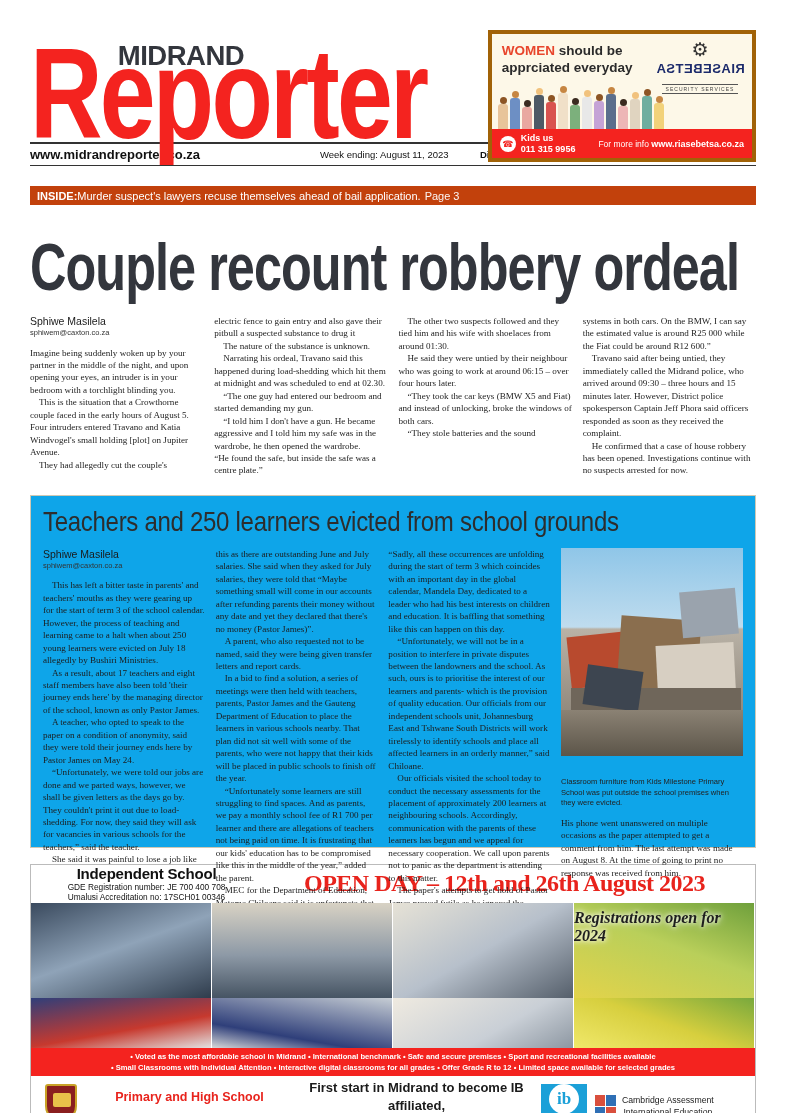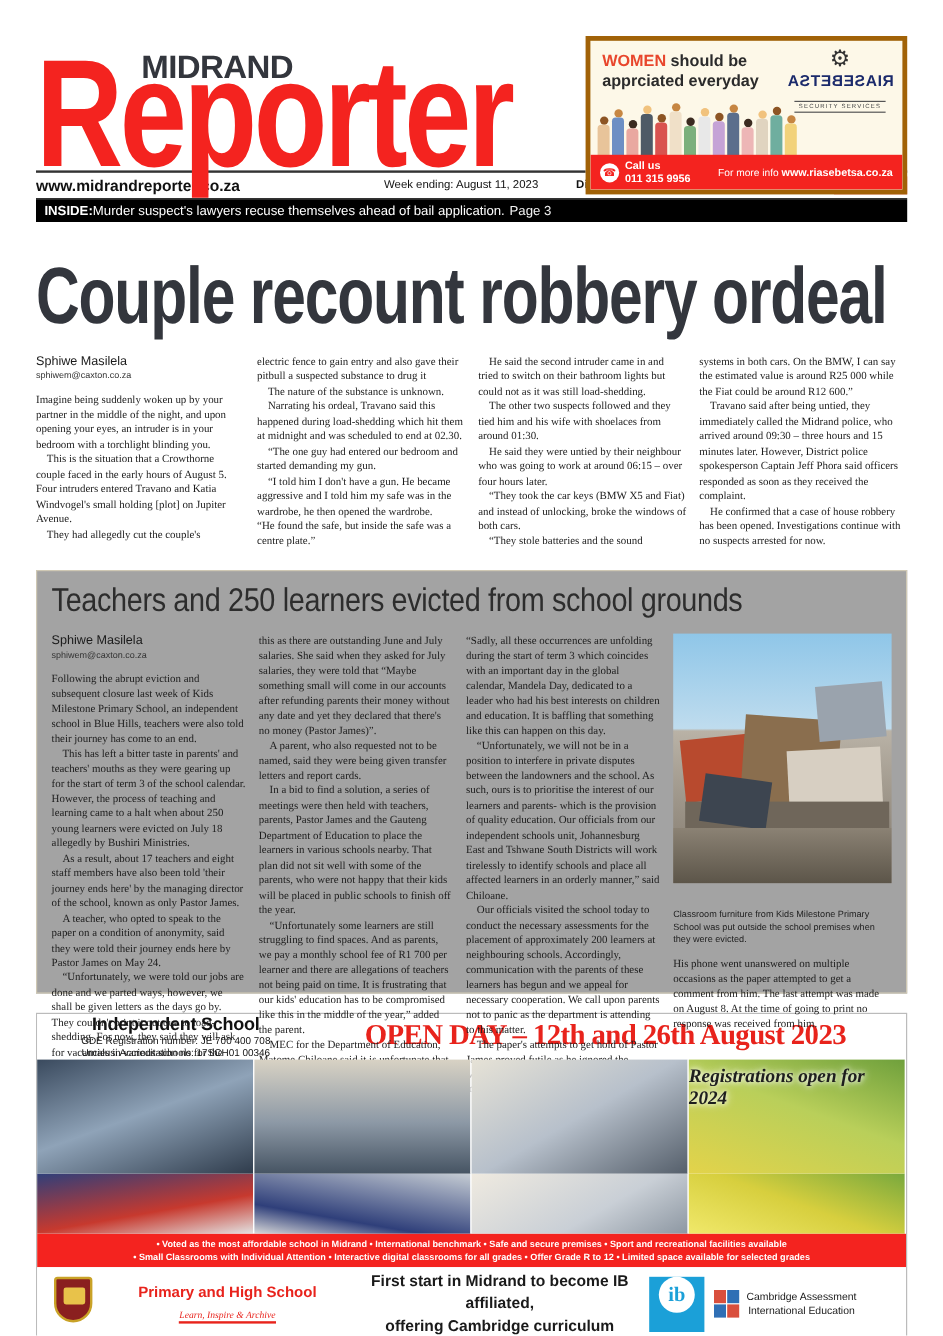--- a/index.html
+++ b/index.html
@@ -59,21 +59,21 @@
   .infobar { display: flex; align-items: center; height: 21px; font-size: 10.5px; color: #111; }
   .infobar .site { font-weight: bold; font-size: 13px; width: 290px; }
   .infobar .week { font-size: 9.5px; width: 160px; }
   .infobar .dist { font-size: 9.5px; flex: 1; }
   .infobar .dist b { font-weight: bold; }
   .free-badge { background: #f4231f; color: #fff; font-weight: bold; font-size: 10px;
     padding: 2px 16px; letter-spacing: 0.5px; }
   .rule-bot { border-top: 1px solid #333; }
 
   .inside-bar {
-    background: #000000; color: #fff; height: 19px; margin-top: 0;
+    background: #c2410c; color: #fff; height: 19px; margin-top: 20px;
     display: flex; align-items: center; padding: 0 7px; font-size: 11px;
   }
   .inside-bar b { font-weight: bold; }
   .inside-bar .pg { font-weight: normal; margin-left: 4px; opacity: .95; }
 
   
   .headline1 {
     font-family: "Liberation Sans", sans-serif; font-weight: bold;
     font-size: 52px; color: #33363d; letter-spacing: -1px;
     transform: scaleY(1.28) scaleX(0.97); transform-origin: left top;
@@ -88,21 +88,21 @@
   .byline .em { font-size: 7.5px; color:#333; }
   .body-serif {
     font-family: "Liberation Serif", serif; font-size: 9.1px; line-height: 1.37;
     color: #1c1c1c; text-align: left;
   }
   .body-serif p { margin-bottom: 0; }
   .body-serif p.ind { text-indent: 9px; }
 
   
   .art2 {
-    margin-top: 18px; background: #a3a3a3; border: 1px solid #cfc8b4;
+    margin-top: 18px; background: #0ea5e9; border: 1px solid #cfc8b4;
     padding: 10px 12px 12px 12px; position: relative; height: 353px;
   }
   .headline2 {
     font-family: "Liberation Sans", sans-serif; font-weight: normal;
     font-size: 24.5px; color: #2d2d2d; letter-spacing: -0.3px;
     transform: scaleY(1.12) scaleX(0.98); transform-origin: left top;
     white-space: nowrap; margin-bottom: 14px;
   }
   .art2-cols { display: flex; gap: 11px; }
   .art2 .col { width: 175px; }
@@ -248,21 +248,21 @@
           </div>
         <div class="fig">
             <div class="head" style="background:#c68642"></div>
             <div class="body" style="height:35px;background:#f2d27a"></div>
           </div>
       </div>
 
       <div class="ad-top-bar">
         <div class="call-circle">☎</div>
         <div class="call-txt">
-          <div>Call us</div>
+          <div>Kids us</div>
           <div>011 315 9956</div>
         </div>
         <div class="more-info"><span>For more info </span><b>www.riasebetsa.co.za</b></div>
       </div>
     </div>
   </div>
 
   <div class="rule-top"></div>
   <div class="infobar">
     <div class="site">www.midrandreporter.co.za</div>
@@ -297,21 +297,20 @@
         <p>electric fence to gain entry and also gave their pitbull a suspected substance to drug it</p>
         <p class="ind">The nature of the substance is unknown.</p>
         <p class="ind">Narrating his ordeal, Travano said this happened during load-shedding which hit them at midnight and was scheduled to end at 02.30.</p>
         <p class="ind">“The one guy had entered our bedroom and started demanding my gun.</p>
         <p class="ind">“I told him I don't have a gun. He became aggressive and I told him my safe was in the wardrobe, he then opened the wardrobe.</p>
         <p>“He found the safe, but inside the safe was a centre plate.”</p>
       </div>
     </div>
     <div class="col">
       <div class="body-serif">
-        <p class="ind">He said the second intruder came in and tried to switch on their bathroom lights but could not as it was still load-shedding.</p>
         <p class="ind">The other two suspects followed and they tied him and his wife with shoelaces from around 01:30.</p>
         <p class="ind">He said they were untied by their neighbour who was going to work at around 06:15 – over four hours later.</p>
         <p class="ind">“They took the car keys (BMW X5 and Fiat) and instead of unlocking, broke the windows of both cars.</p>
         <p class="ind">“They stole batteries and the sound</p>
       </div>
     </div>
     <div class="col">
       <div class="body-serif">
         <p>systems in both cars. On the BMW, I can say the estimated value is around R25 000 while the Fiat could be around R12 600.”</p>
         <p class="ind">Travano said after being untied, they immediately called the Midrand police, who arrived around 09:30 – three hours and 15 minutes later. However, District police spokesperson Captain Jeff Phora said officers responded as soon as they received the complaint.</p>
@@ -322,21 +321,20 @@
 
   <div class="art2">
     <div class="headline2">Teachers and 250 learners evicted from school grounds</div>
     <div class="art2-cols">
       <div class="col">
         <div class="byline">
           <div class="nm">Sphiwe Masilela</div>
           <div class="em">sphiwem@caxton.co.za</div>
         </div>
         <div class="body-serif" style="margin-top:9px">
-          <p>Following the abrupt eviction and subsequent closure last week of Kids Milestone Primary School, an independent school in Blue Hills, teachers were also told their journey has come to an end.</p>
           <p class="ind">This has left a bitter taste in parents' and teachers' mouths as they were gearing up for the start of term 3 of the school calendar. However, the process of teaching and learning came to a halt when about 250 young learners were evicted on July 18 allegedly by Bushiri Ministries.</p>
           <p class="ind">As a result, about 17 teachers and eight staff members have also been told 'their journey ends here' by the managing director of the school, known as only Pastor James.</p>
           <p class="ind">A teacher, who opted to speak to the paper on a condition of anonymity, said they were told their journey ends here by Pastor James on May 24.</p>
           <p class="ind">“Unfortunately, we were told our jobs are done and we parted ways, however, we shall be given letters as the days go by. They couldn't print it out due to load-shedding. For now, they said they will ask for vacancies in various schools for the teachers,” said the teacher.</p>
           <p class="ind">She said it was painful to lose a job like</p>
         </div>
       </div>
       <div class="col">
         <div class="body-serif">
           <p>this as there are outstanding June and July salaries. She said when they asked for July salaries, they were told that “Maybe something small will come in our accounts after refunding parents their money without any date and yet they declared that there's no money (Pastor James)”.</p>

